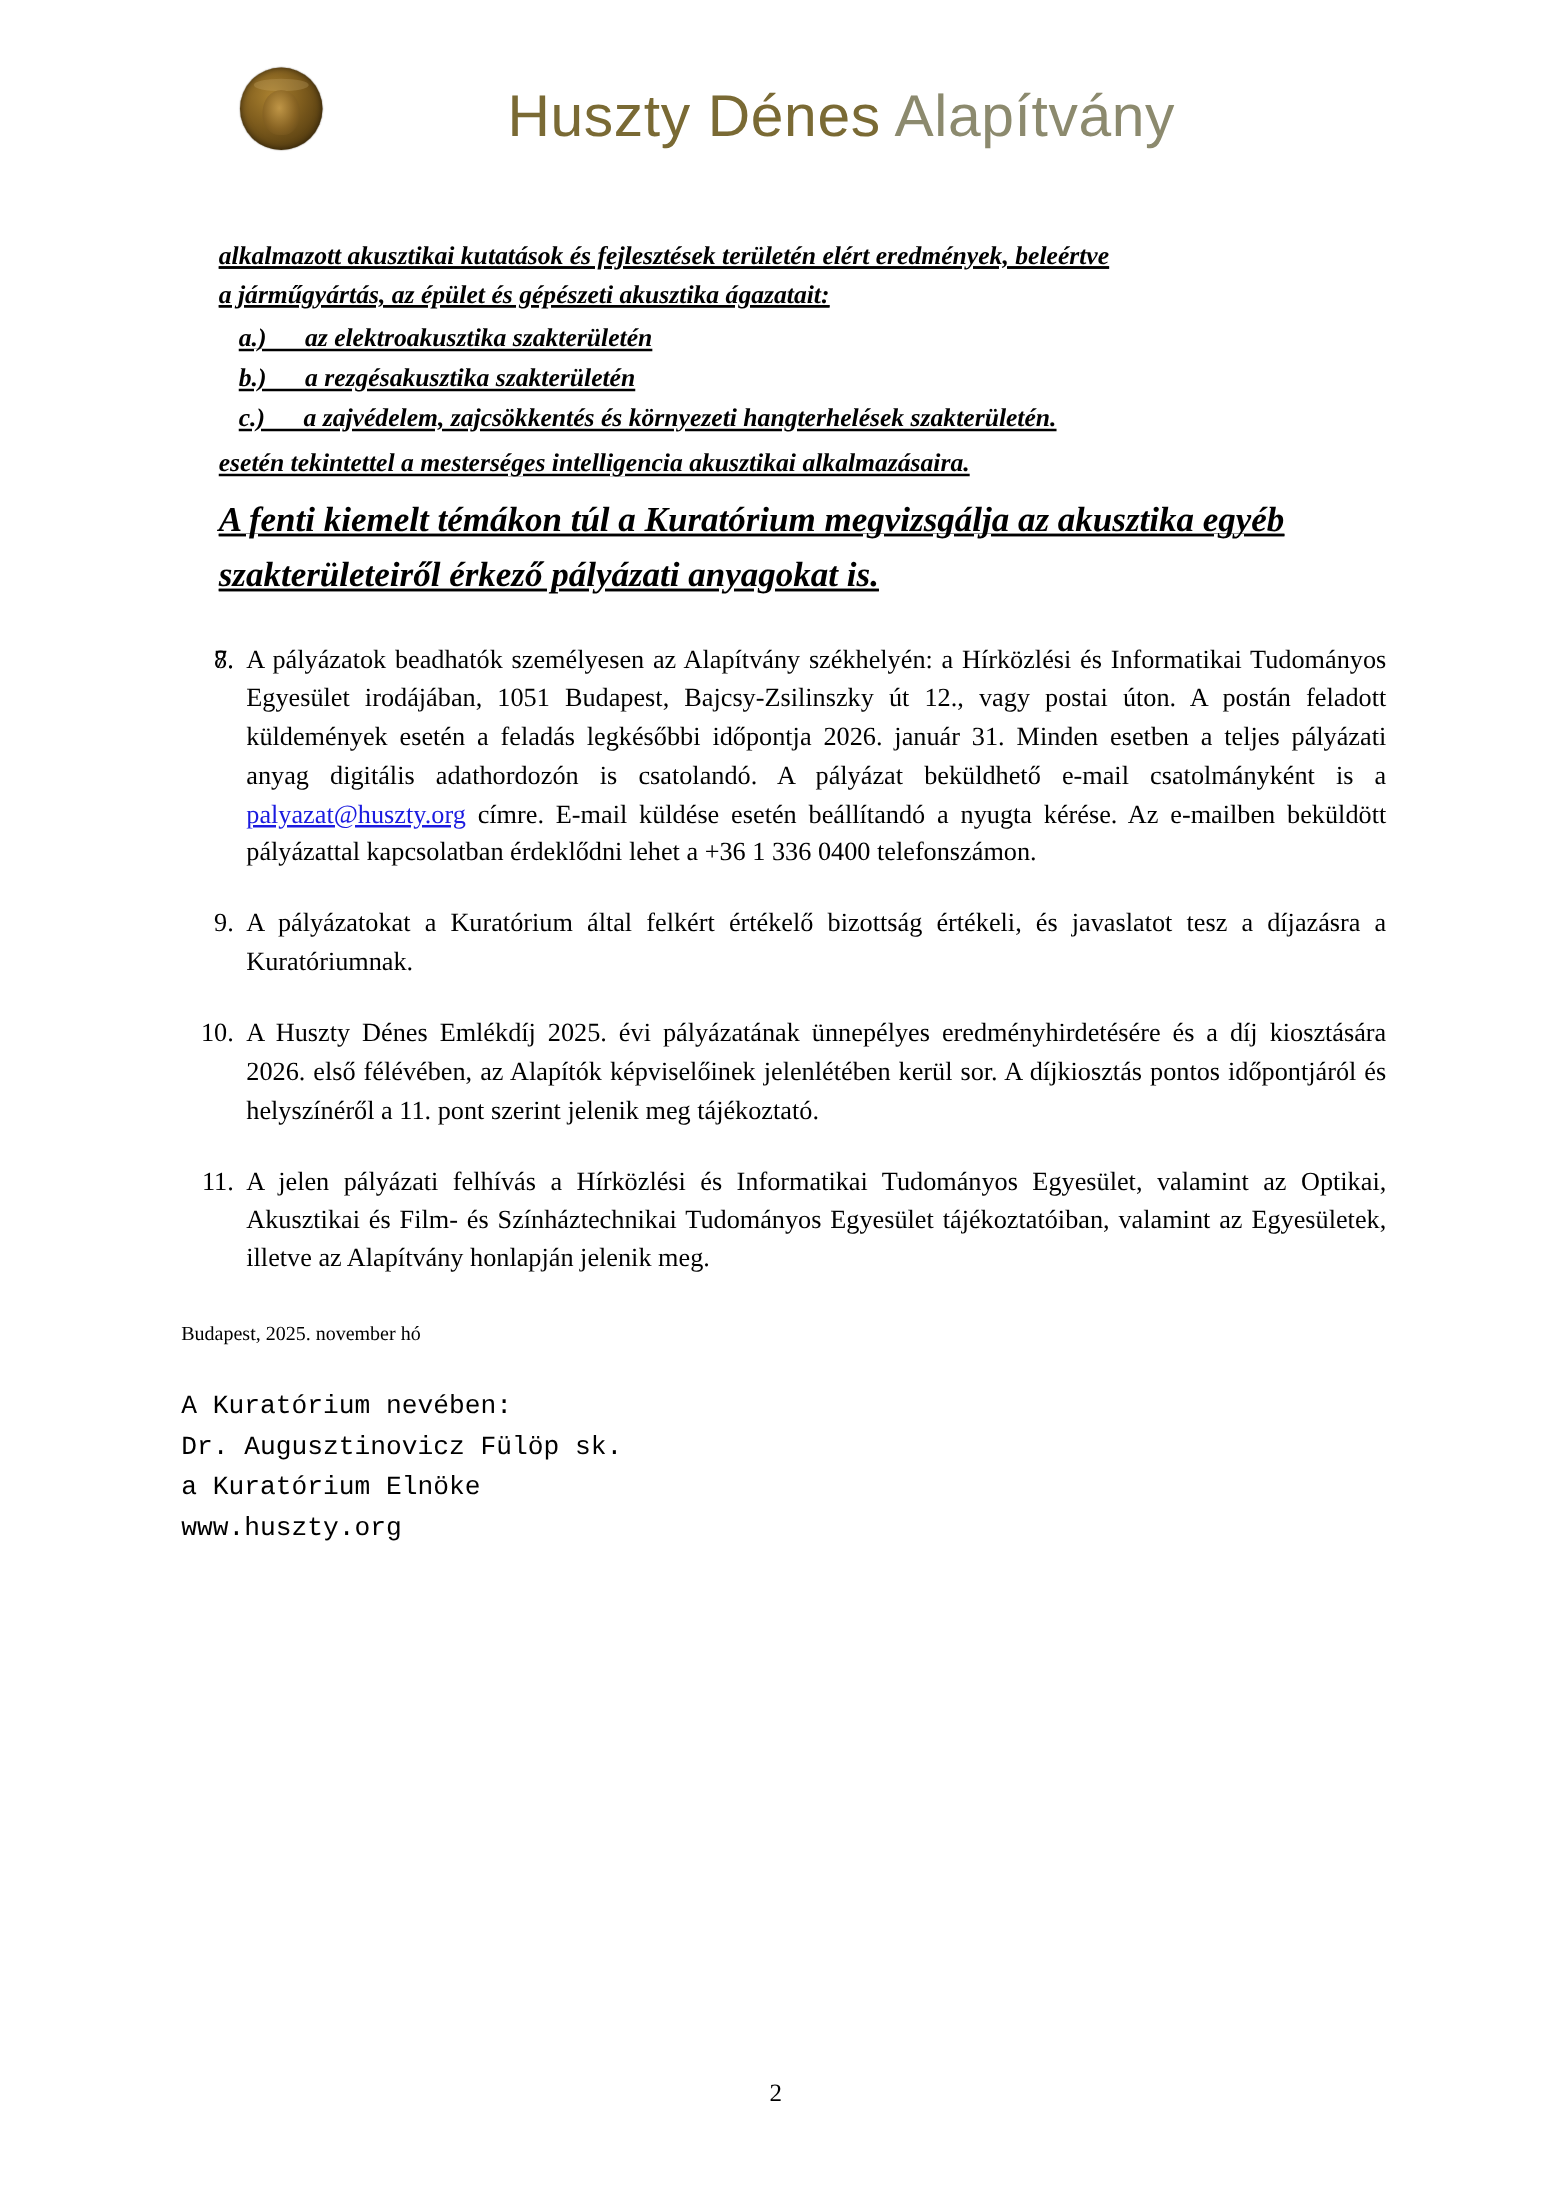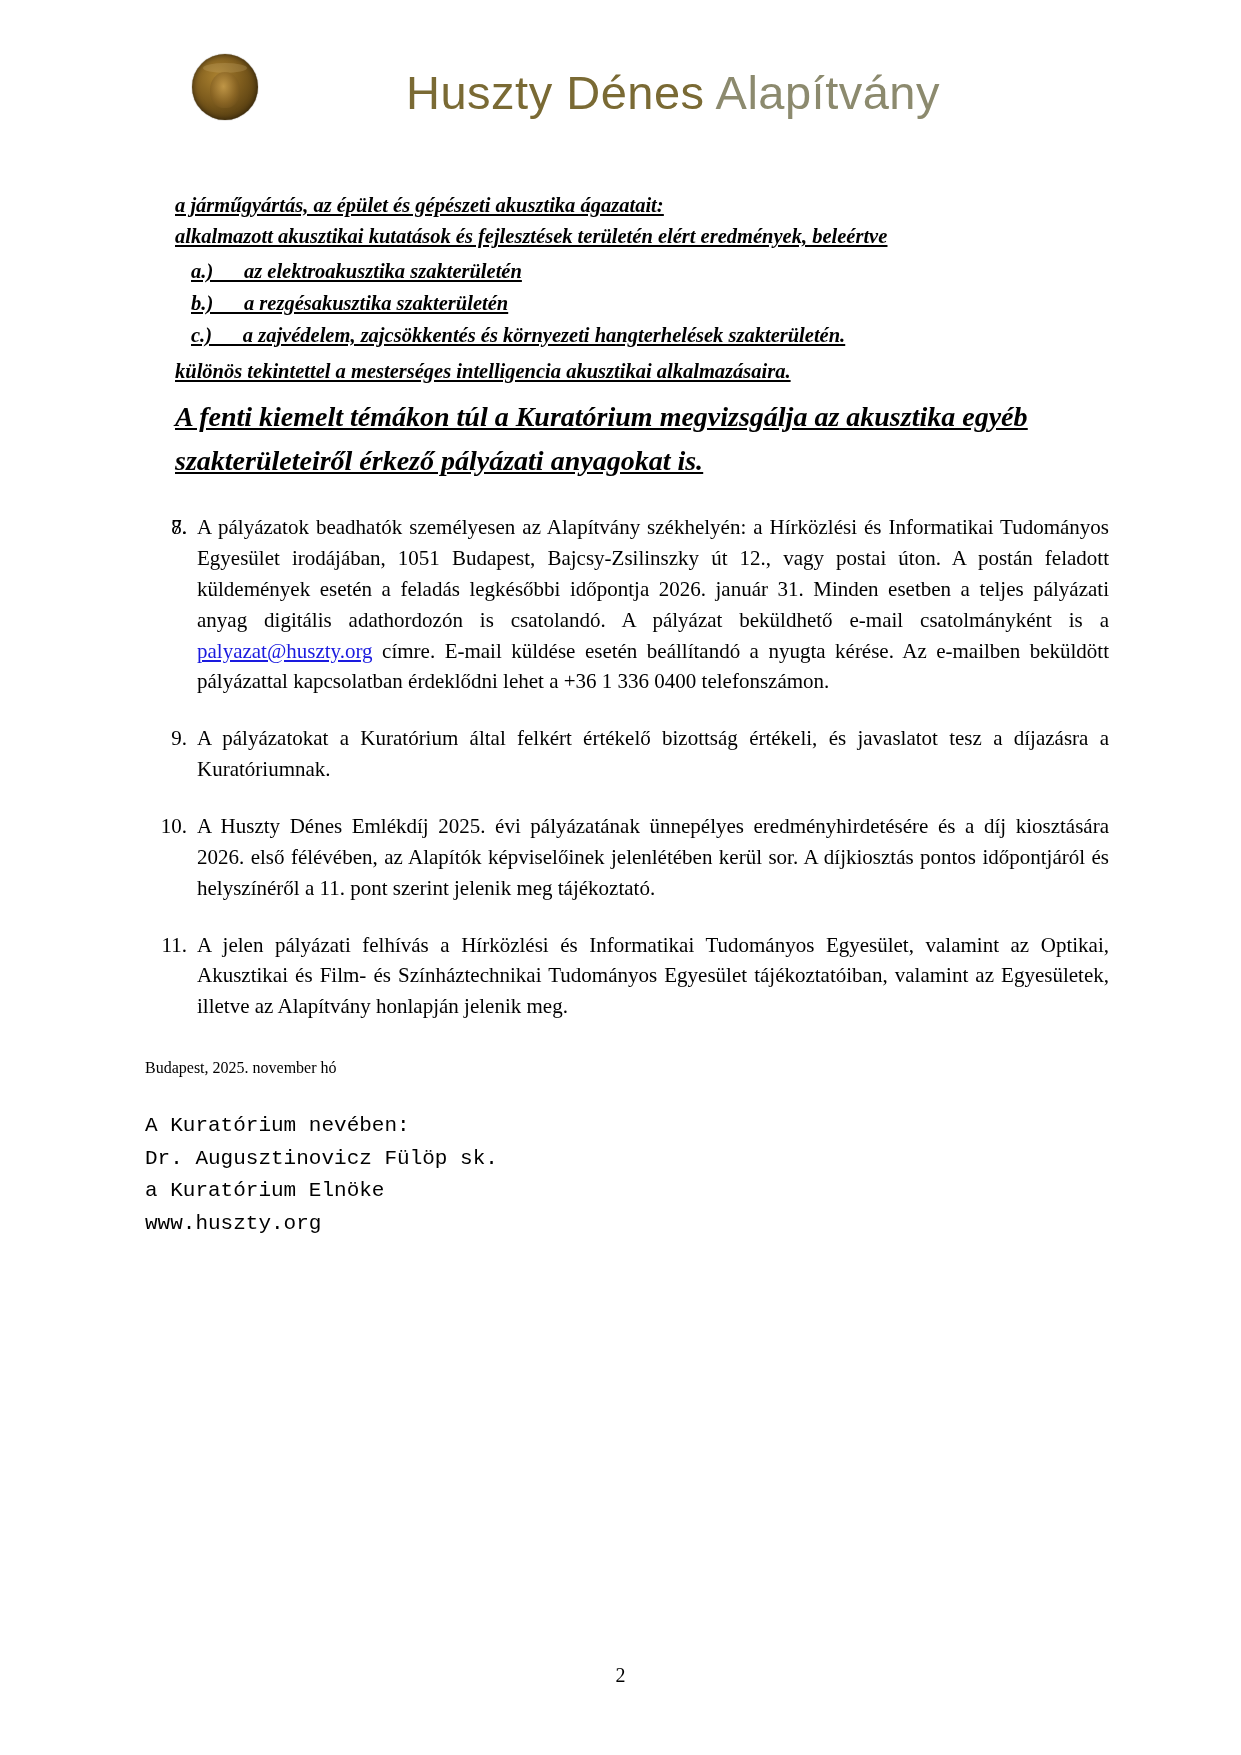--- a/index.html
+++ b/index.html
@@ -184,31 +184,31 @@
 <div class="page">
 
   <div class="header">
     <div class="logo-medal"></div>
     <div class="brand-title"><span>Huszty Dénes </span><span class="accent">Alapítvány</span></div>
   </div>
 
   <div class="content">
 
     <div class="block-intro">
+      <span class="line">alkalmazott akusztikai kutatások és fejlesztések területén elért eredmények, beleértve</span>
       <span class="line">a járműgyártás, az épület és gépészeti akusztika ágazatait:</span>
-      <span class="line">alkalmazott akusztikai kutatások és fejlesztések területén elért eredmények, beleértve</span>
     </div>
 
     <div class="sublist">
       <span class="item">a.)  az elektroakusztika szakterületén</span>
       <span class="item">b.)  a rezgésakusztika szakterületén</span>
       <span class="item">c.)  a zajvédelem, zajcsökkentés és környezeti hangterhelések szakterületén.</span>
     </div>
 
-    <div class="block-intro2">különös tekintettel a mesterséges intelligencia akusztikai alkalmazásaira.</div>
+    <div class="block-intro2">esetén tekintettel a mesterséges intelligencia akusztikai alkalmazásaira.</div>
 
     <div class="block-intro3">
       <span class="line">A fenti kiemelt témákon túl a Kuratórium megvizsgálja az akusztika egyéb</span>
       <span class="line">szakterületeiről érkező pályázati anyagokat is.</span>
     </div>
 
     <ol class="numbered">
       <li>
         <span class="num">7.</span>
       </li>

